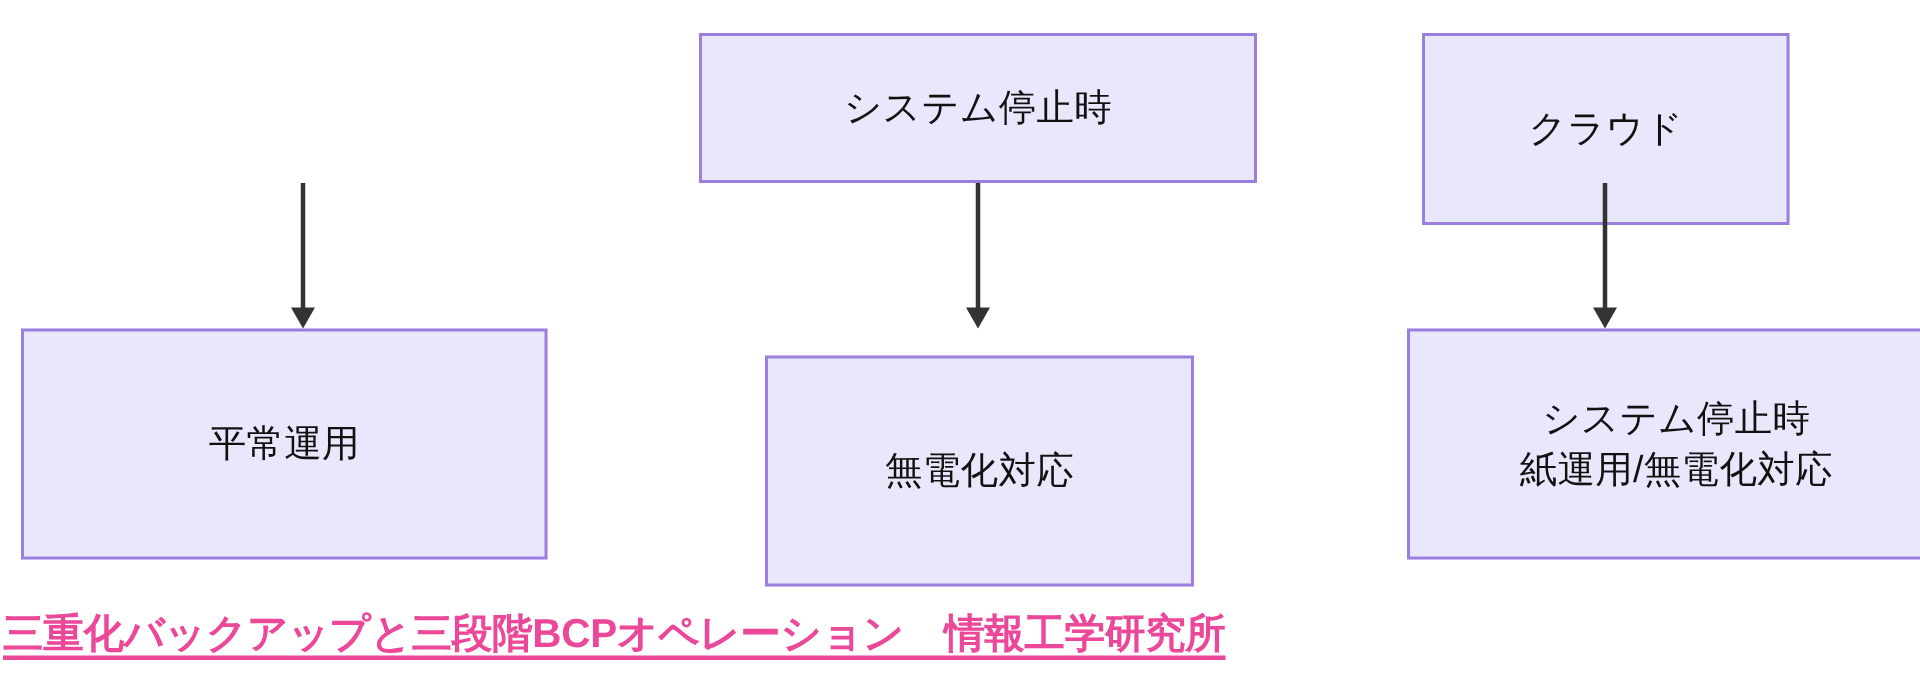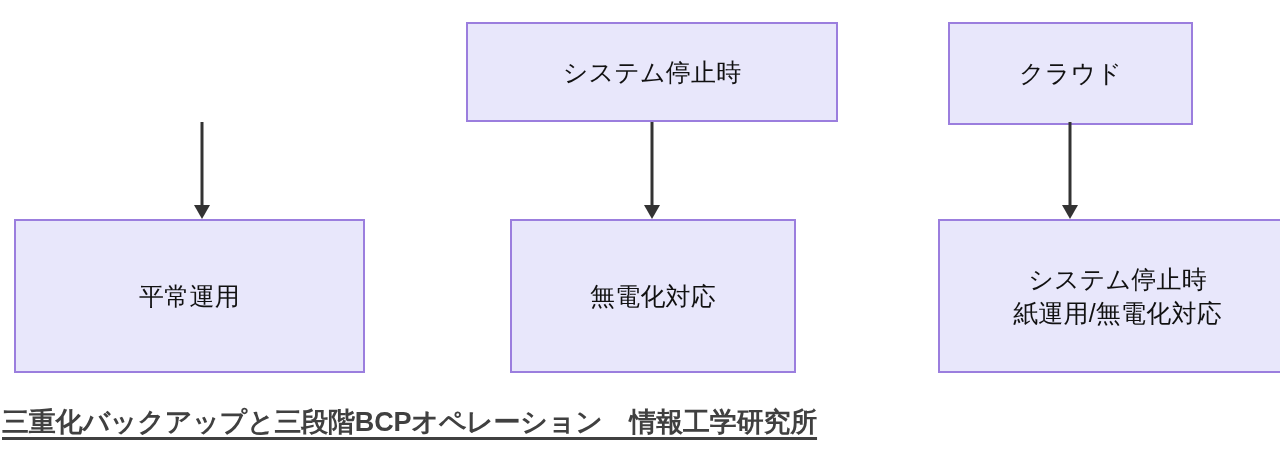--- a/index.html
+++ b/index.html
@@ -46,36 +46,36 @@
   .connector svg {
     display: block;
     overflow: visible;
   }
   .caption {
     position: absolute;
     left: 2px;
     top: 404px;
     font-size: 27px;
     font-weight: bold;
-    color: #404040;
+    color: #ec4899;
     letter-spacing: -0.2px;
     white-space: nowrap;
     text-decoration: underline;
     text-underline-offset: 6px;
     text-decoration-thickness: 3px;
   }
 
   
   #node-onsite-nas   { left: 34px;  top: 22px;  width: 336px; height: 100px; }
   #node-offsite-tape { left: 466px; top: 22px;  width: 372px; height: 100px; }
-  #node-cloud        { left: 948px; top: 22px;  width: 245px; height: 103px; }
+  #node-cloud        { left: 948px; top: 22px;  width: 245px; height: 128px; }
 
   
   #node-normal-ops   { left: 14px;  top: 219px; width: 351px; height: 154px; }
-  #node-power-loss   { left: 510px; top: 219px; width: 286px; height: 154px; }
+  #node-power-loss   { left: 510px; top: 237px; width: 286px; height: 154px; }
   #node-system-down  { left: 890px; top: 219px; width: 359px; height: 154px; margin-left: 48px; }
 
   
   #connector-onsite-to-normal  { left: 194px;  top: 122px; }
   #connector-offsite-to-power  { left: 644px;  top: 122px; }
   #connector-cloud-to-system   { left: 1062px; top: 122px; }
 </style>
 </head>
 <body>
 

